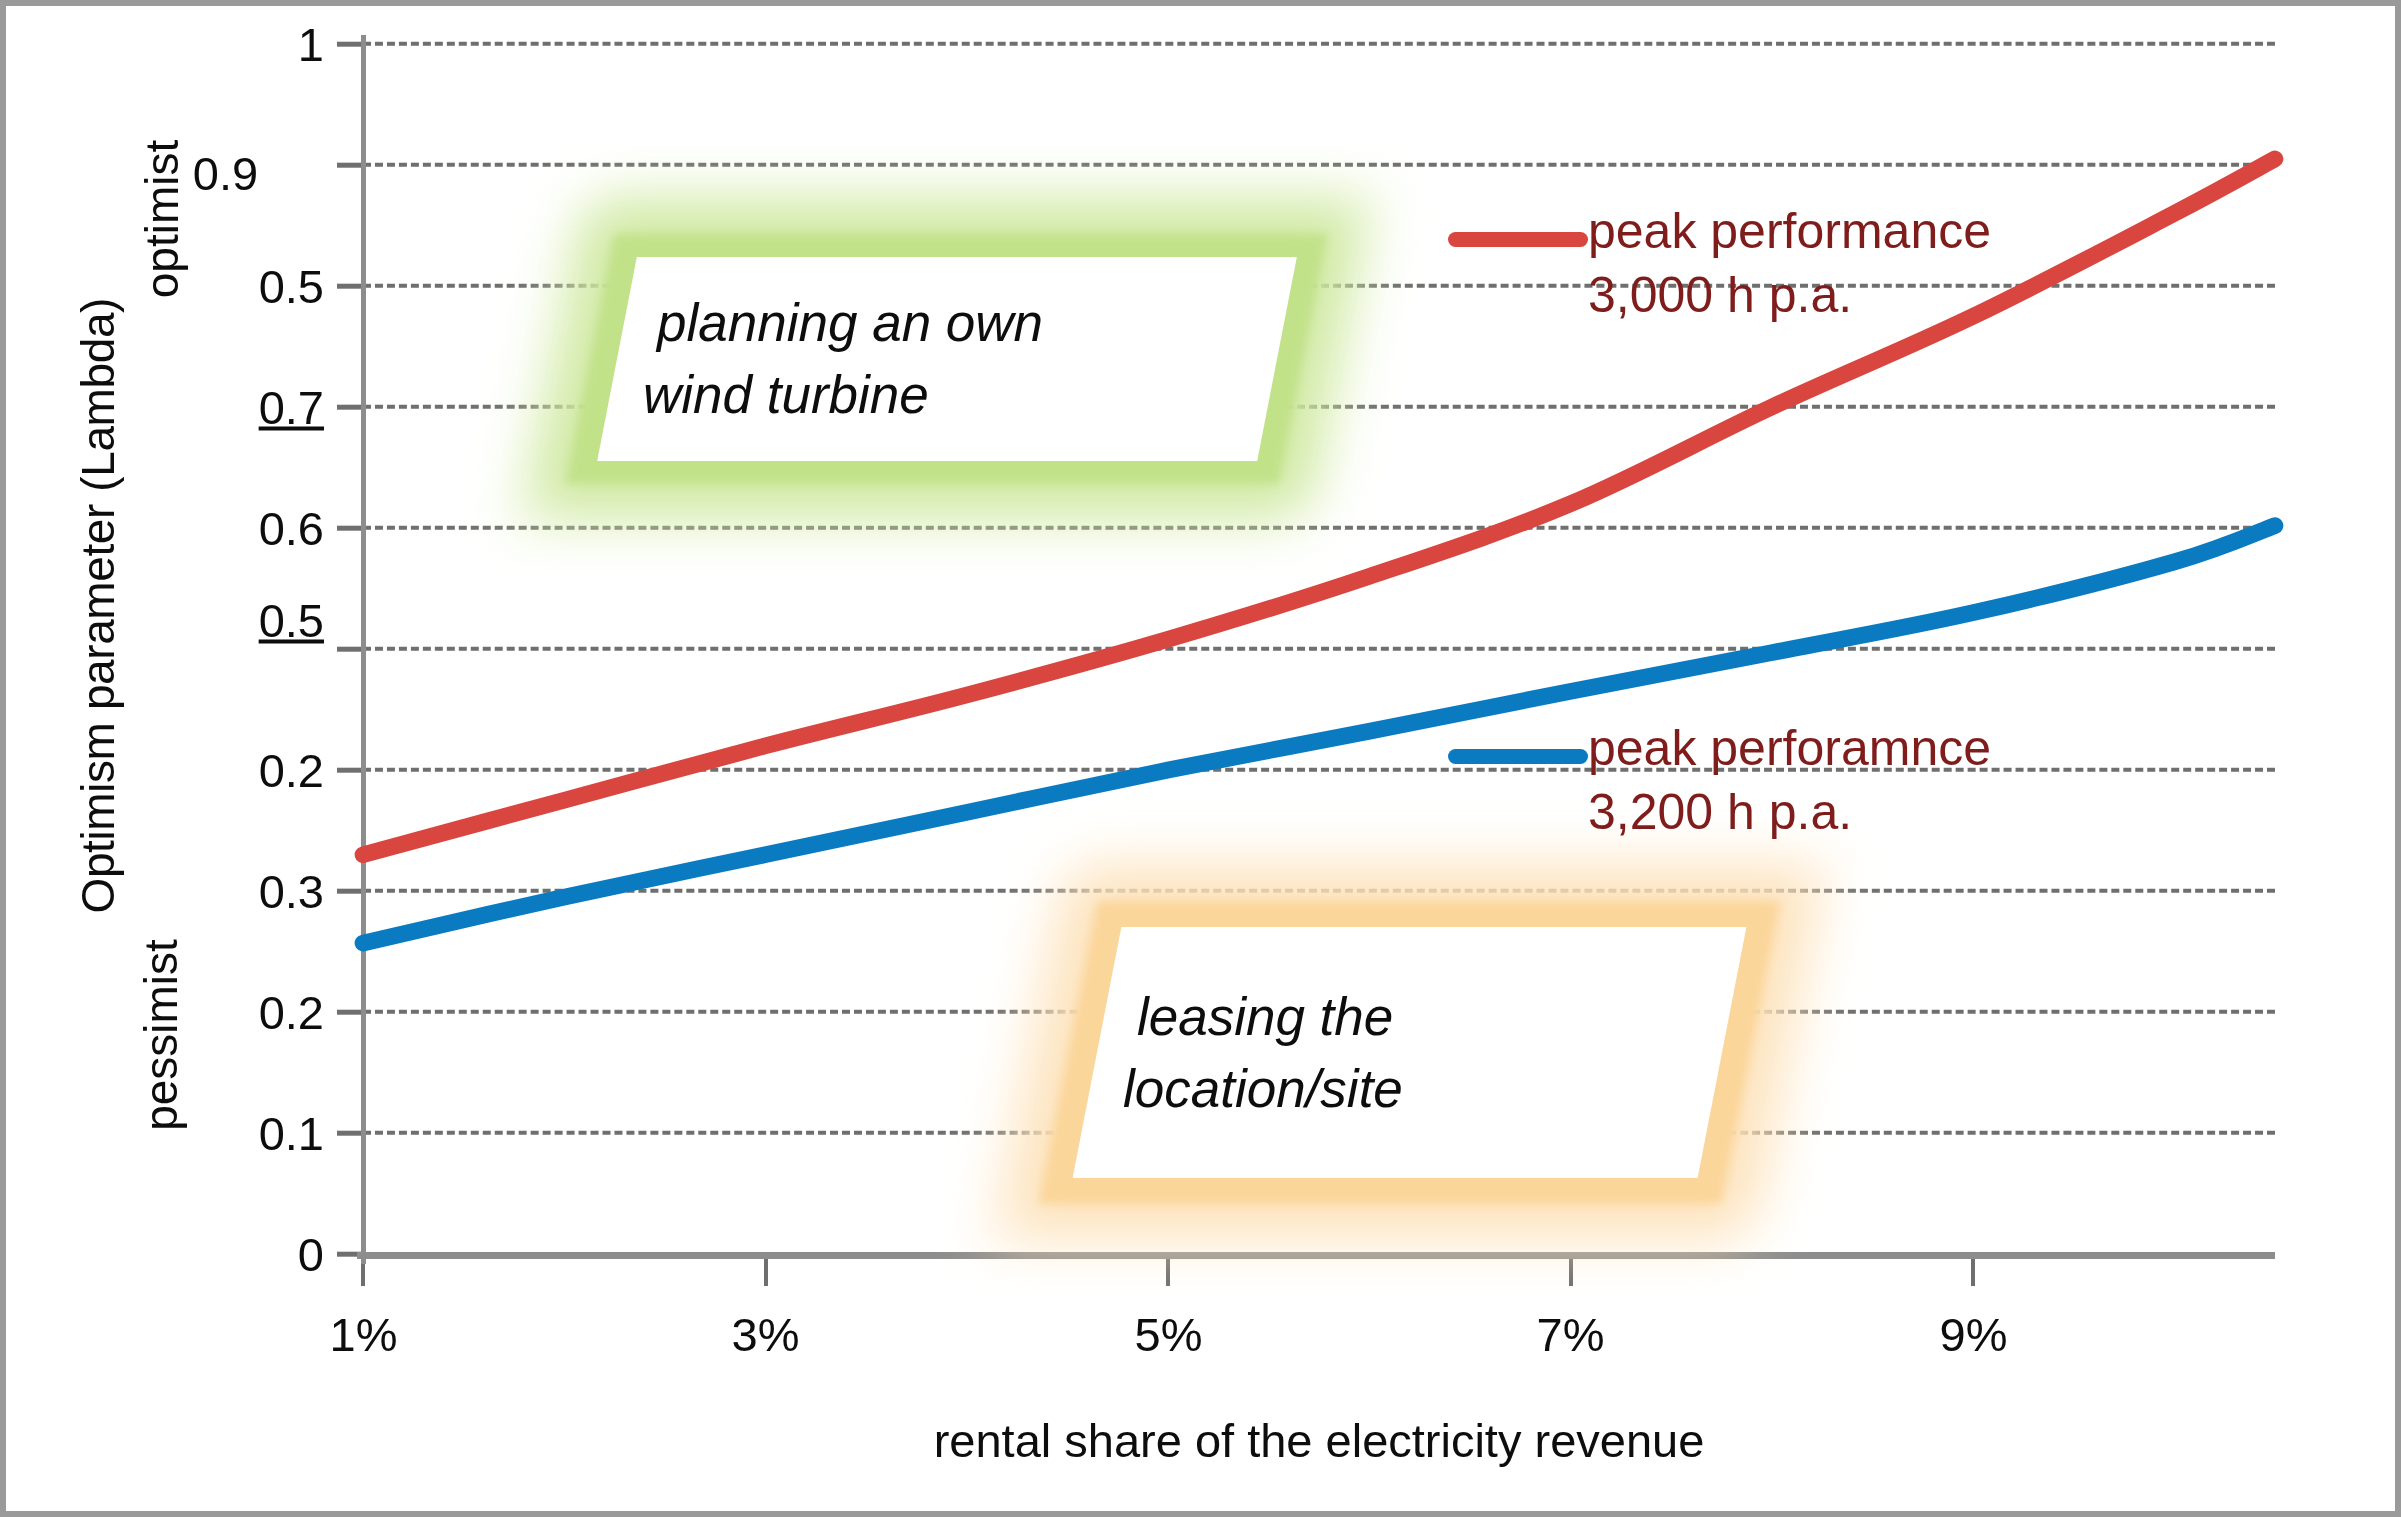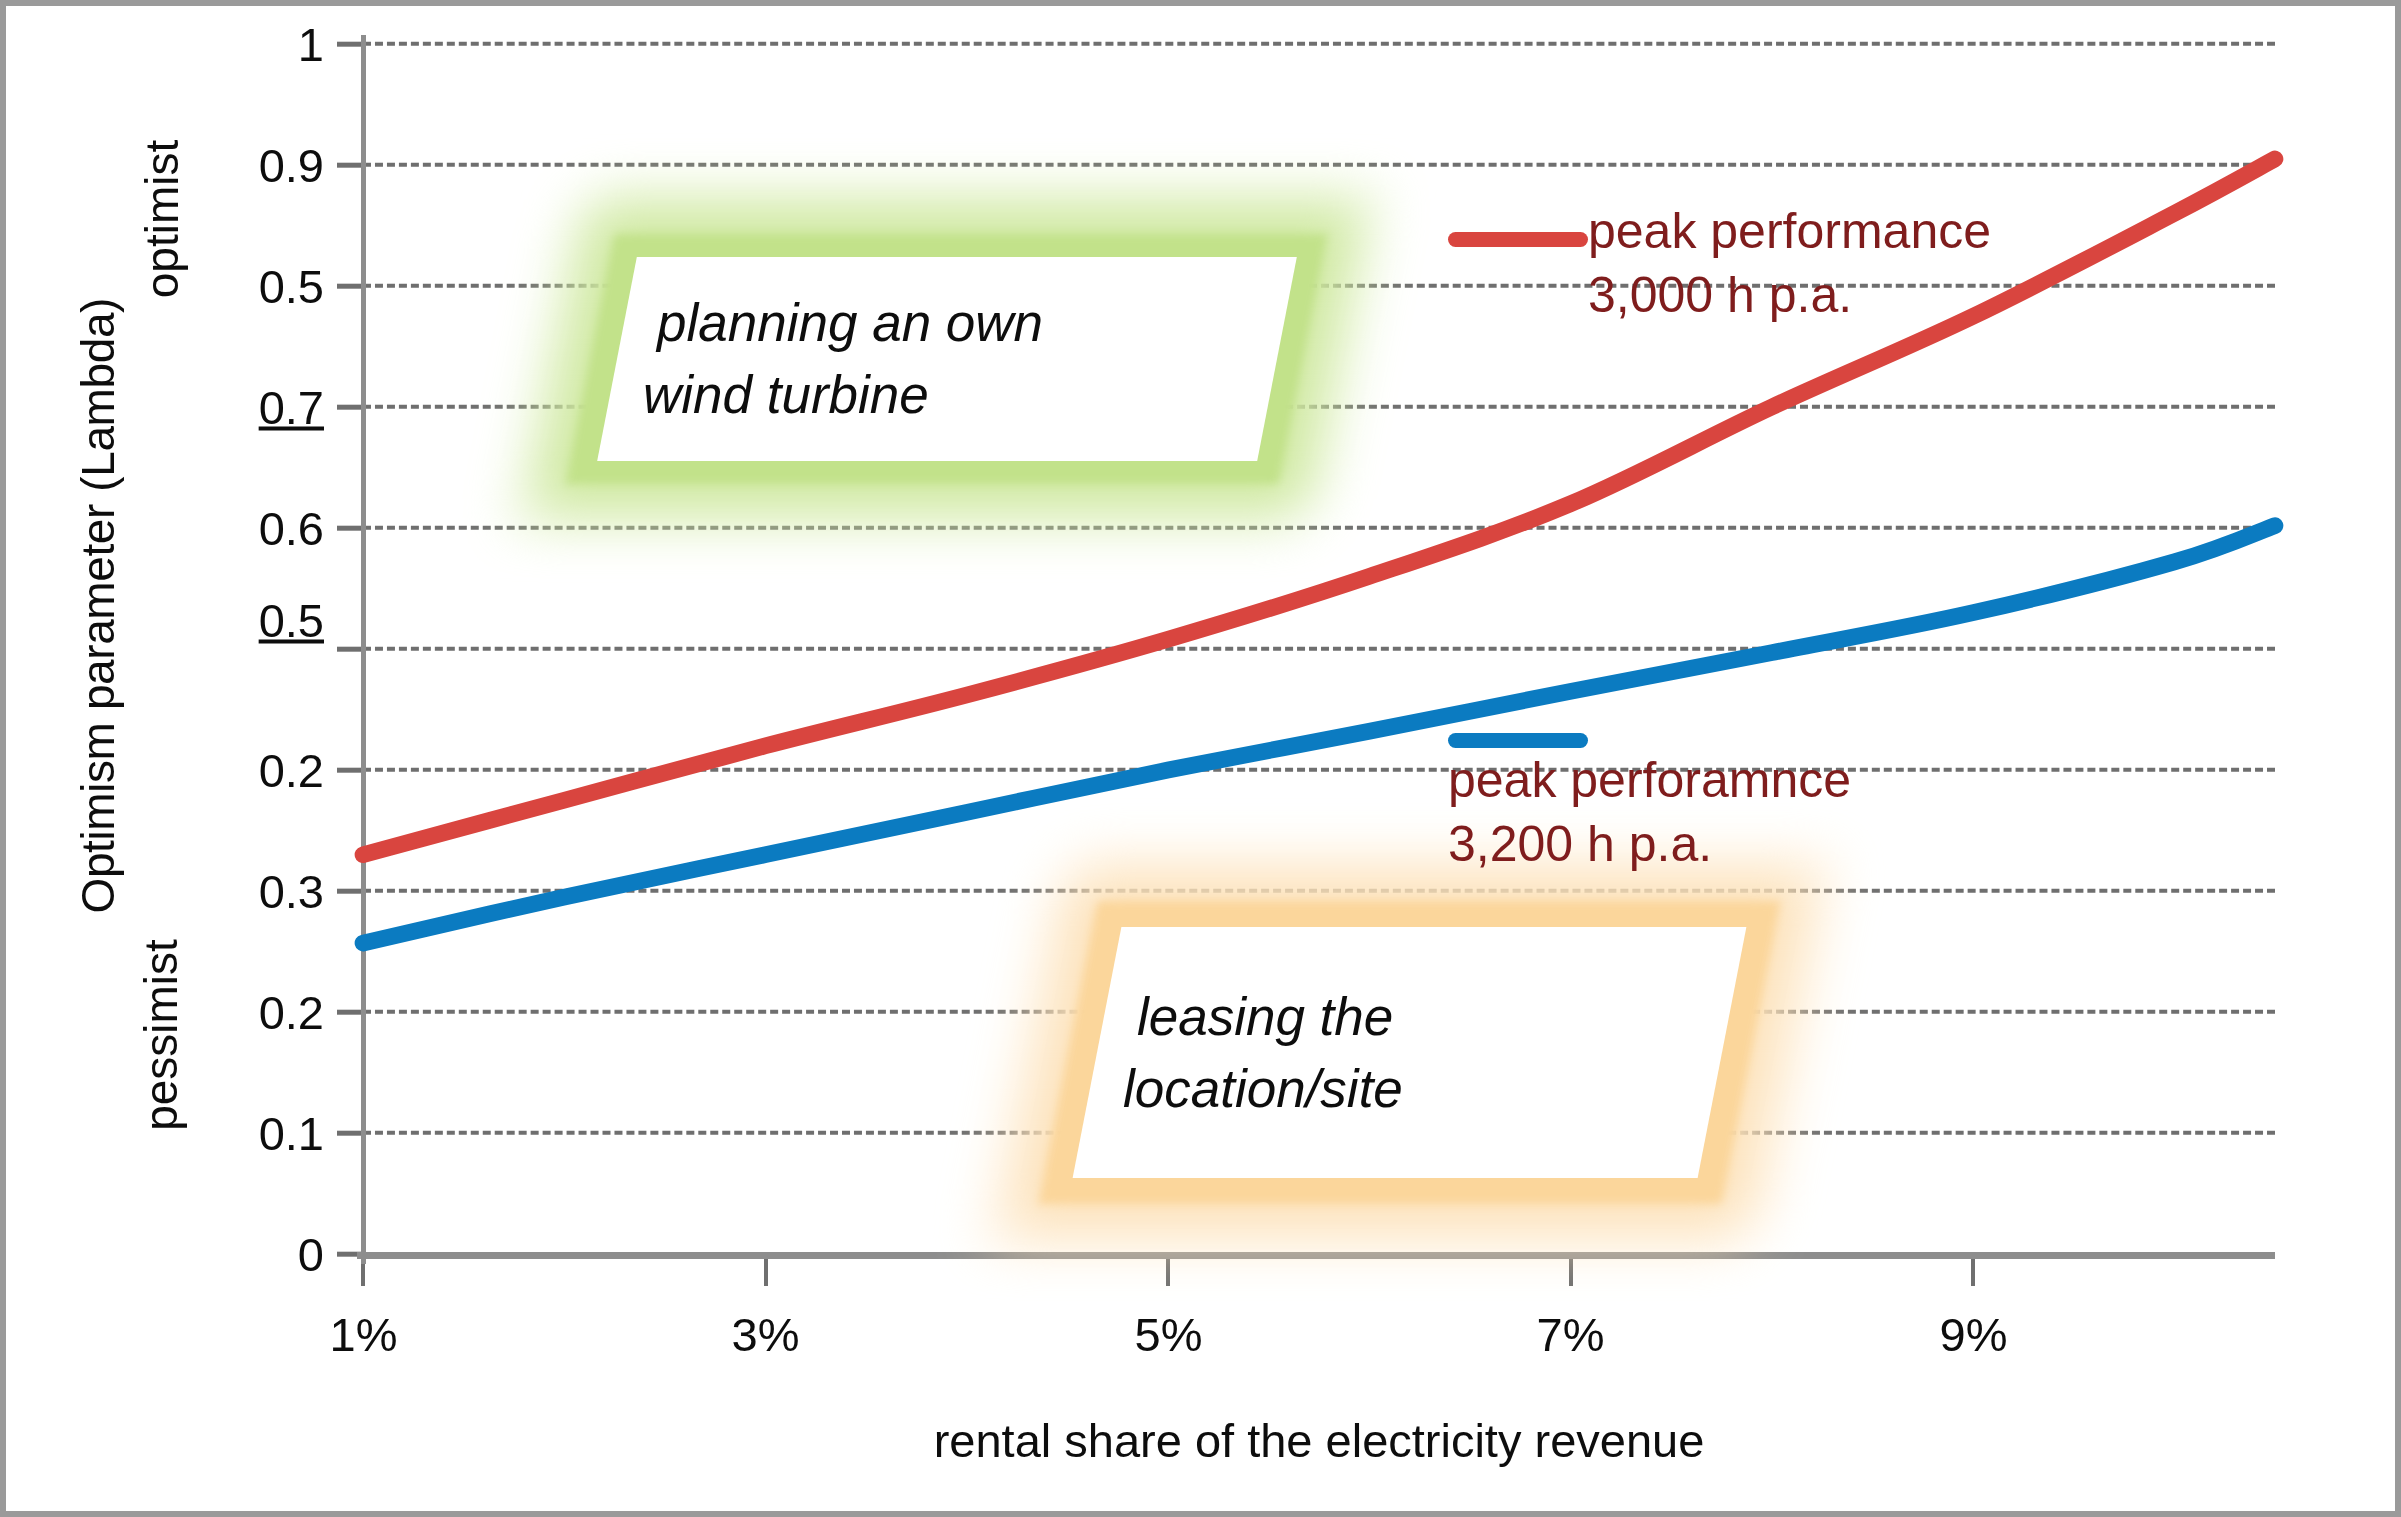--- a/index.html
+++ b/index.html
@@ -168,42 +168,42 @@
     margin-top:33px;
     flex:0 0 auto;
   }
   .legend .ltxt{
     font-size:50px;
     color:#7f1d1d;
     line-height:1.28;
     white-space:nowrap;
   }
   #legend-red{ left:1442px; top:193px; }
-  #legend-blue{ left:1442px; top:694px;flex-direction:column; }
+  #legend-blue{ left:1442px; top:710px; }
 </style>
 </head>
 <body>
 
 <div id="shot" style="border-color: rgb(154, 154, 154);">
 
   <div class="ytitle">Optimism parameter (Lambda)</div>
   <div class="ypole" id="ypole-opt">optimist</div>
   <div class="ypole" id="ypole-pes">pessimist</div>
 
   <div id="ylabels">
       <div class="ytick" style="top: 1248px;">0</div>
       <div class="ytick" style="top: 1127px;">0.1</div>
       <div class="ytick" style="top: 1006px;">0.2</div>
       <div class="ytick" style="top: 885px;">0.3</div>
       <div class="ytick" style="top: 764px;">0.2</div>
       <div class="ytick" style="top: 614px; text-decoration: underline;">0.5</div>
       <div class="ytick" style="top: 522px; text-align: right;">0.6</div>
       <div class="ytick" style="top: 401px; text-decoration: underline;">0.7</div>
       <div class="ytick" style="top: 280px;">0.5</div>
-      <div class="ytick" style="top: 159px;">0.9</div>
+      <div class="ytick" style="top: 167px; text-align: center;">0.9</div>
       <div class="ytick" style="top: 38px;">1</div>
     </div>
 
   <div id="plot">
     <div id="gridlines">
         <div class="gridline" style="top: 1089px; border-top-color: rgb(111, 111, 111);"></div>
         <div class="gridline" style="top: 968px; border-top-color: rgb(111, 111, 111);"></div>
         <div class="gridline" style="top: 847px; border-top-color: rgb(111, 111, 111);"></div>
         <div class="gridline" style="top: 726px; border-top-color: rgb(111, 111, 111);"></div>
         <div class="gridline" style="top: 605px; border-top-color: rgb(111, 111, 111);"></div>

